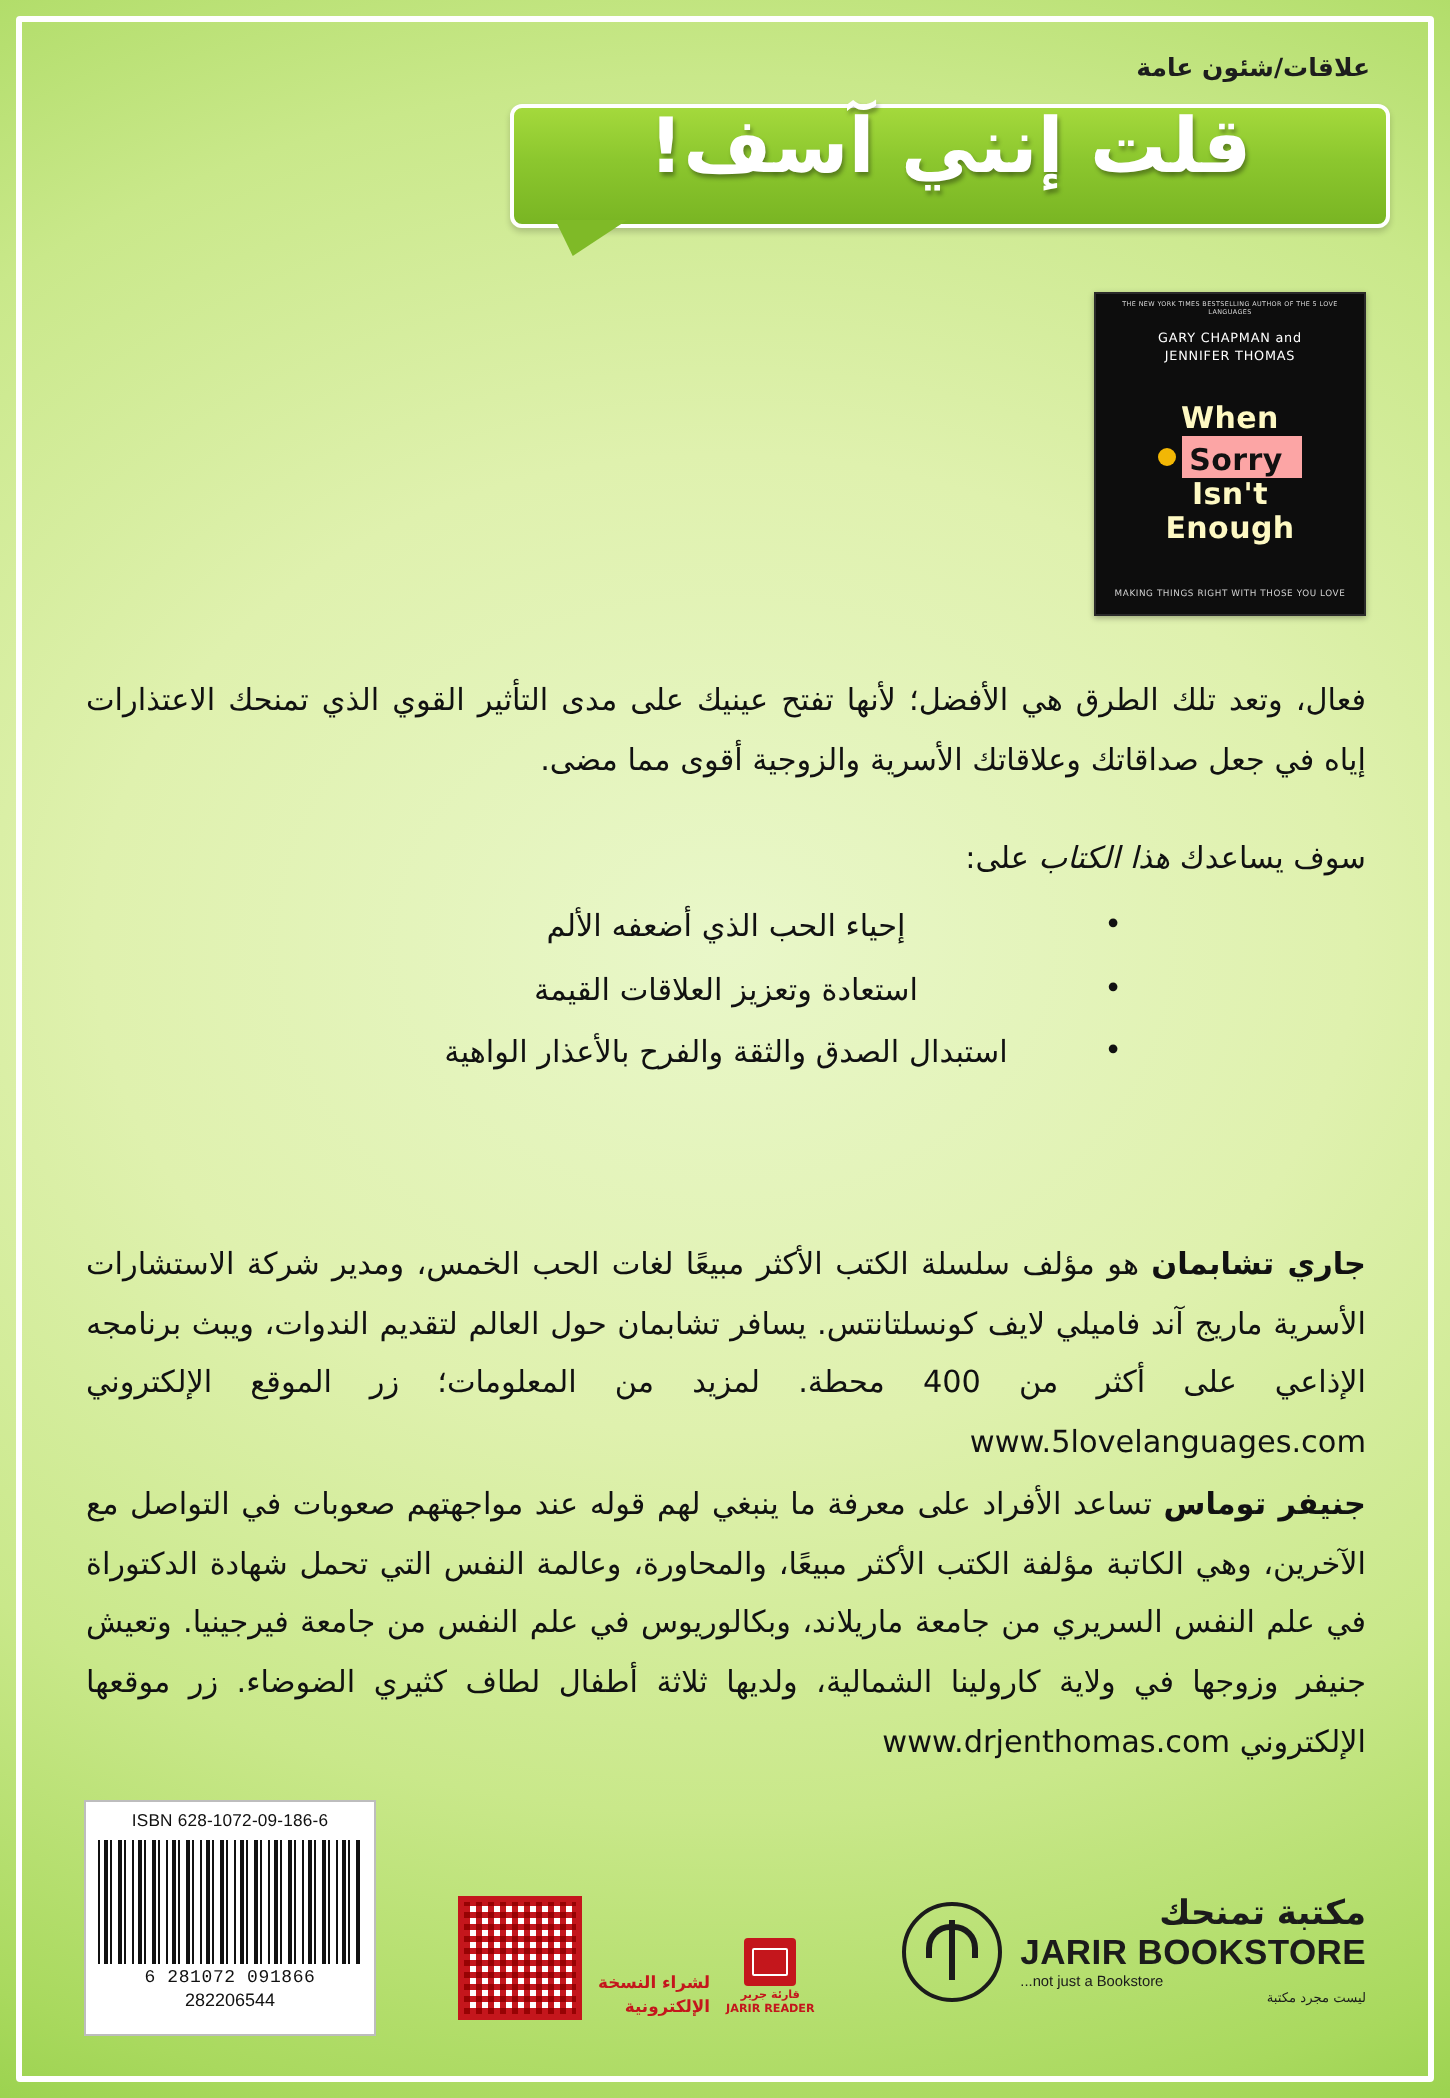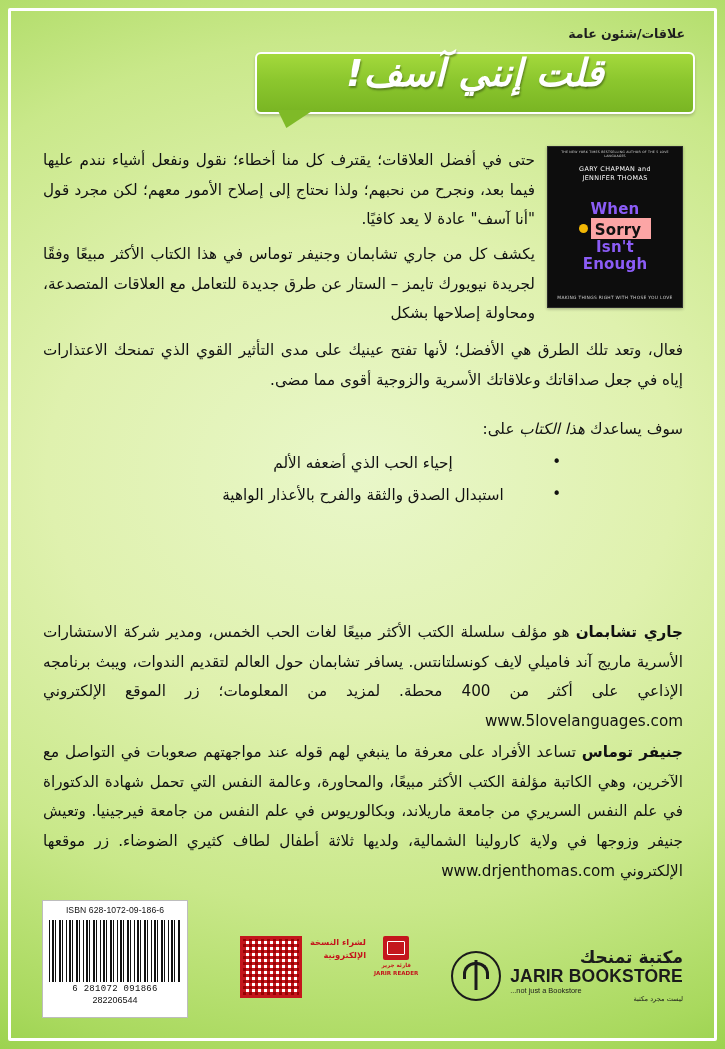--- a/index.html
+++ b/index.html
@@ -77,21 +77,20 @@
     inset: 0;
     display: flex;
     align-items: center;
     justify-content: center;
     color: #ffffff;
     font-size: 38px;
     font-weight: bold;
     text-shadow: 1px 2px 2px rgba(0,0,0,0.35);
     padding-bottom: 20px;
     box-sizing: border-box;
-    font-style: italic;
   }
 
   
   .cover {
     position: absolute;
     top: 146px;
     right: 42px;
     width: 134px;
     height: 160px;
     background: #0d0d0d;
@@ -121,21 +120,21 @@
   .cover .cv-title {
     direction: ltr;
     text-align: center;
     margin-top: 18px;
     line-height: 1.12;
   }
   .cover .cv-title span {
     display: block;
     font-size: 15px;
     font-weight: bold;
-    color: #8b5cf6;
+    color: #fef9c3;
     letter-spacing: 0.2px;
   }
   .cover .cv-title .hl {
     display: inline-block;
     background: #fca5a5;
     color: #111;
     padding: 4px 10px 0 4px;
     font-size: 15px;
   }
   .cover .cv-sorry-row {
@@ -274,27 +273,27 @@
     text-align: center;
     font-size: 9px;
     font-family: "Liberation Sans", sans-serif;
     color: #111;
     margin-top: 1px;
   }
 
   
   .qr-area {
     position: absolute;
-    right: 285px;
+    right: 296px;
     top: 936px;
     width: 200px;
     height: 74px;
     display: flex;
     flex-direction: row-reverse;
-    align-items: flex-start;
+    align-items: flex-end;
     gap: 8px;
     padding-left: 18px;
   }
   .qr {
     width: 62px;
     height: 62px;
     background:
       linear-gradient(#c4161c,#c4161c) 0 0/100% 100% no-repeat;
     position: relative;
     padding: 3px;
@@ -439,30 +438,29 @@
       <div class="cv-sorry-row">
         <span class="cv-dot"></span>
         <span class="hl">Sorry</span>
       </div>
       <span>Isn't</span>
       <span>Enough</span>
     </div>
     <div class="cv-bottom">MAKING THINGS RIGHT WITH THOSE YOU LOVE</div>
   </div>
 
-  <div class="para p1">حتى في أفضل العلاقات؛ يقترف كل منا أخطاء؛ نقول ونفعل أشياء نندم عليها فيما بعد، ونجرح من نحبهم؛ ولذا نحتاج إلى إصلاح الأمور معهم؛ لكن مجرد قول "أنا آسف" عادة لا يعد كافيًا.</div>
-  <div class="para p2">يكشف كل من جاري تشابمان وجنيفر توماس في هذا الكتاب الأكثر مبيعًا وفقًا لجريدة نيويورك تايمز – الستار عن طرق جديدة للتعامل مع العلاقات المتصدعة، ومحاولة إصلاحها بشكل</div>
   <div class="para p3">فعال، وتعد تلك الطرق هي الأفضل؛ لأنها تفتح عينيك على مدى التأثير القوي الذي تمنحك الاعتذارات إياه في جعل صداقاتك وعلاقاتك الأسرية والزوجية أقوى مما مضى.</div>
 
   <div class="intro-line">
     <span>سوف يساعدك </span><i>هذا الكتاب</i><span> على:</span>
   </div>
 
   <ul class="bullets">
     <li>إحياء الحب الذي أضعفه الألم</li>
+    <li>استعادة وتعزيز العلاقات القيمة</li>
     <li>استبدال الصدق والثقة والفرح بالأعذار الواهية</li>
   </ul>
 
   <div class="bio bio1">
     <b>جاري تشابمان</b><span> هو مؤلف سلسلة الكتب الأكثر مبيعًا لغات الحب الخمس، ومدير شركة الاستشارات الأسرية ماريج آند فاميلي لايف كونسلتانتس. يسافر تشابمان حول العالم لتقديم الندوات، ويبث برنامجه الإذاعي على أكثر من 400 محطة. لمزيد من المعلومات؛ زر الموقع الإلكتروني </span><span class="ltr-inline">www.5lovelanguages.com</span>
   </div>
 
   <div class="bio bio2">
     <b>جنيفر توماس</b><span> تساعد الأفراد على معرفة ما ينبغي لهم قوله عند مواجهتهم صعوبات في التواصل مع الآخرين، وهي الكاتبة مؤلفة الكتب الأكثر مبيعًا، والمحاورة، وعالمة النفس التي تحمل شهادة الدكتوراة في علم النفس السريري من جامعة ماريلاند، وبكالوريوس في علم النفس من جامعة فيرجينيا. وتعيش جنيفر وزوجها في ولاية كارولينا الشمالية، ولديها ثلاثة أطفال لطاف كثيري الضوضاء. زر موقعها الإلكتروني </span><span class="ltr-inline">www.drjenthomas.com</span>
   </div>

